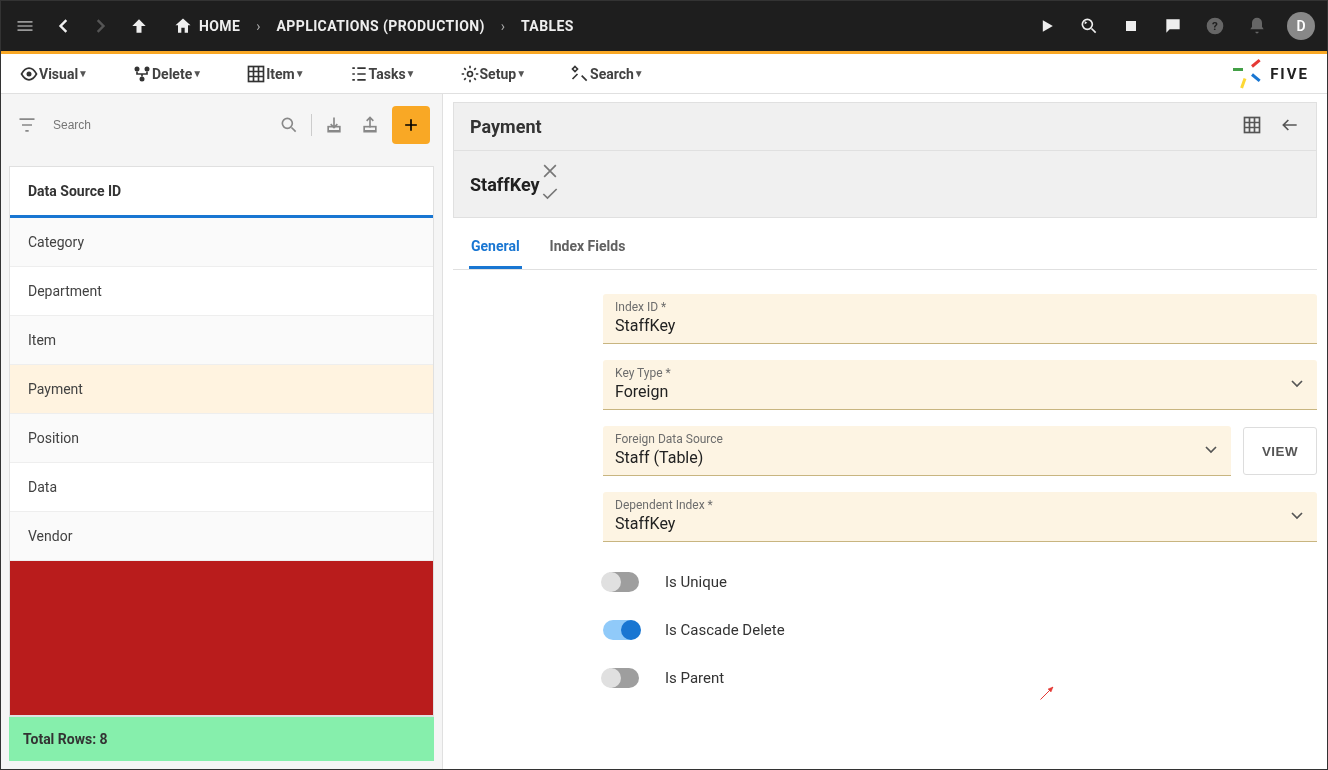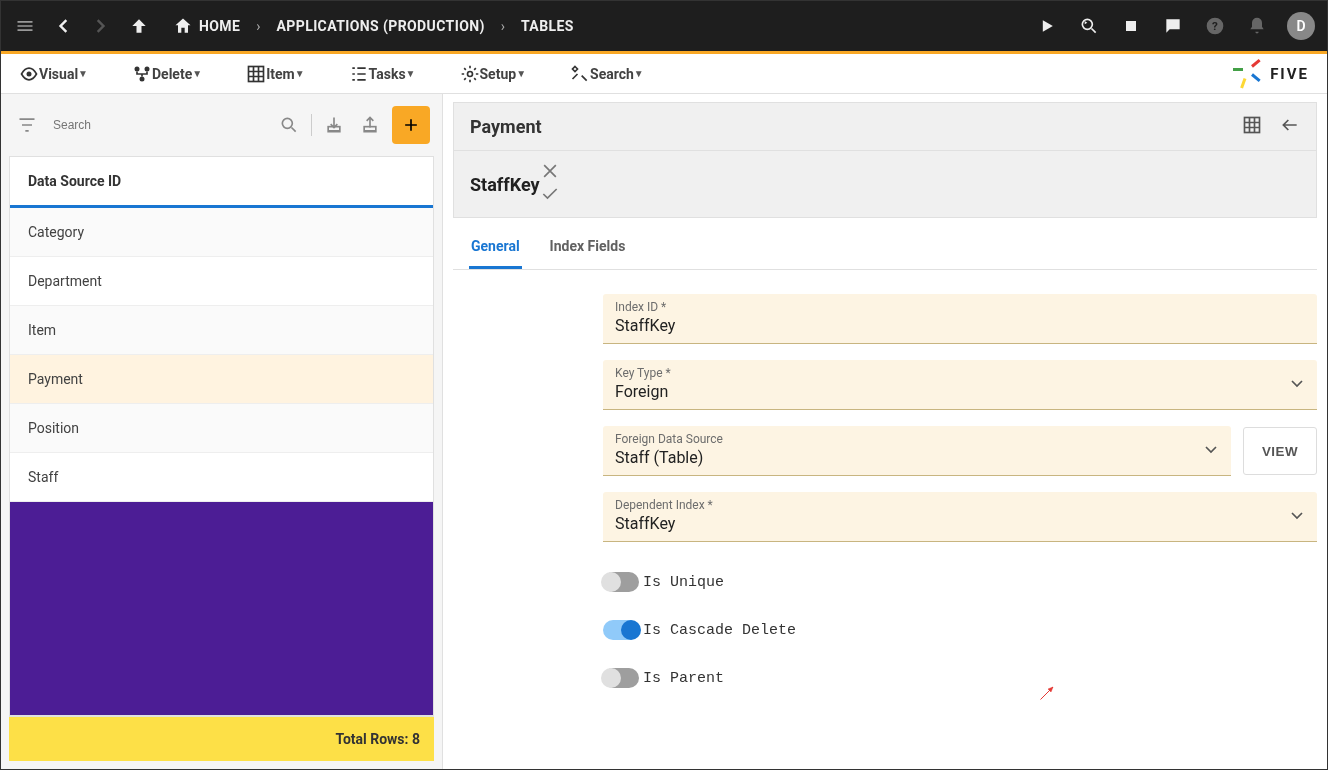--- a/index.html
+++ b/index.html
@@ -32,28 +32,28 @@
 
 
 .sidebar { width: 442px; background: #f5f5f5; border-right: 1px solid #e0e0e0; display: flex; flex-direction: column; padding: 8px; }
 .searchbar { display: flex; align-items: center; gap: 8px; padding: 4px 4px; }
 .searchbar .filter-ic, .searchbar .search-ic, .searchbar .dl-ic, .searchbar .ul-ic { width: 28px; height: 28px; display: flex; align-items: center; justify-content: center; }
 .searchbar input { border: none; background: transparent; font-size: 12px; color: #555; flex: 1; padding: 8px 4px; outline: none; }
 .searchbar .vline { width: 1px; height: 22px; background: #ccc; }
 .add-btn { width: 38px; height: 38px; background: #f9a825; border-radius: 4px; display: flex; align-items: center; justify-content: center; cursor: pointer; }
 .add-btn svg { fill: #000; }
 
-.list { margin-top: 8px; background: #4c1d95; border: 1px solid #e0e0e0; flex: 1; overflow: auto; }
+.list { margin-top: 18px; background: #b91c1c; border: 1px solid #e0e0e0; flex: 1; overflow: auto; }
 .list .header { padding: 16px 18px; font-weight: 700; color: #333; border-bottom: 3px solid #1976d2; background: #fff; }
 .list .row { padding: 16px 18px; border-bottom: 1px solid #eee; cursor: pointer; color: #424242; }
 .list .row.selected { background: #fff3e0; }
 .list .row:not(.selected):nth-child(odd) { background: #fafafa; }
 .list .row:not(.selected):nth-child(even) { background: #fff; }
 
-.footer { padding: 14px 14px; text-align: right; font-weight: 700; color: #333; background: #fde047; border-top: 1px solid #e0e0e0; }
+.footer { padding: 14px 14px; text-align: left; font-weight: 700; color: #333; background: #86efac; border-top: 1px solid #e0e0e0; }
 
 
 .main { flex: 1; display: flex; flex-direction: column; background: #fff; padding: 8px 10px 0 10px; }
 .hdr { display: flex; align-items: center; padding: 12px 16px; background: #f0f0f0; border: 1px solid #e0e0e0; }
 .hdr h2 { font-size: 18px; font-weight: 700; color: #333; }
 .hdr .icns { margin-left: auto; display: flex; gap: 18px; }
 .hdr .icns div { cursor: pointer; }
 
 .subhdr { display: flex; align-items: center; padding: 10px 16px; background: #f0f0f0; border: 1px solid #e0e0e0; border-top: none; }
 .subhdr h3 { font-size: 18px; font-weight: 700; }
@@ -65,21 +65,21 @@
 .form { padding: 24px 0; max-width: 720px; margin-left: 150px; }
 .field { background: #fdf4e3; border-bottom: 1px solid #c8b580; padding: 6px 12px 8px; margin-bottom: 16px; position: relative; border-radius: 3px 3px 0 0; }
 .field label { font-size: 12px; color: #6d6d6d; display: block; }
 .field .val { font-size: 16px; color: #222; margin-top: 2px; }
 .field .chev { position: absolute; right: 10px; top: 50%; transform: translateY(-50%); }
 .field-row { display: flex; align-items: center; gap: 12px; border-radius: 11px; }
 .field-row .field { flex: 1; margin-bottom: 0; }
 .field-row { margin-bottom: 16px; }
 .view-btn { border: 1px solid #ddd; padding: 10px 18px; font-weight: 700; color: #555; background: #fff; border-radius: 3px; cursor: pointer; letter-spacing: .5px; height: 48px; }
 
-.toggle-row { display: flex; align-items: center; gap: 4px; padding: 14px 0; font-family: Liberation Mono, monospace; }
+.toggle-row { display: flex; align-items: center; gap: 26px; padding: 14px 0; }
 .toggle { width: 36px; height: 20px; border-radius: 10px; position: relative; cursor: pointer; }
 .toggle .knob { width: 20px; height: 20px; border-radius: 50%; position: absolute; top: 0; }
 .toggle.off { background: #9e9e9e; }
 .toggle.off .knob { background: #e0e0e0; left: -2px; }
 .toggle.on { background: #90caf9; }
 .toggle.on .knob { background: #1976d2; right: -2px; }
 .tlabel { font-size: 15px; color: #333; }
 
 .arrow-annot { position: absolute; left: 595px; bottom: 64px; }
 .arrow-annot svg { stroke: #e53935; fill: #e53935; }
@@ -257,21 +257,22 @@
         </div>
     </div>
     <div class="list">
       <div class="header">Data Source ID</div>
       <div id="list-rows">
           <div class="row">Category</div>
           <div class="row">Department</div>
           <div class="row">Item</div>
           <div class="row selected">Payment</div>
           <div class="row">Position</div>
-          <div class="row">Staff</div>
+          <div class="row">Data</div>
+          <div class="row">Vendor</div>
         </div>
     </div>
     <div class="footer">Total Rows: 8</div>
   </div>
 
   <div class="main" style="position:relative">
     <div class="hdr">
       <h2>Payment</h2>
       <div class="icns">
         <div><svg viewBox="0 0 24 24">

